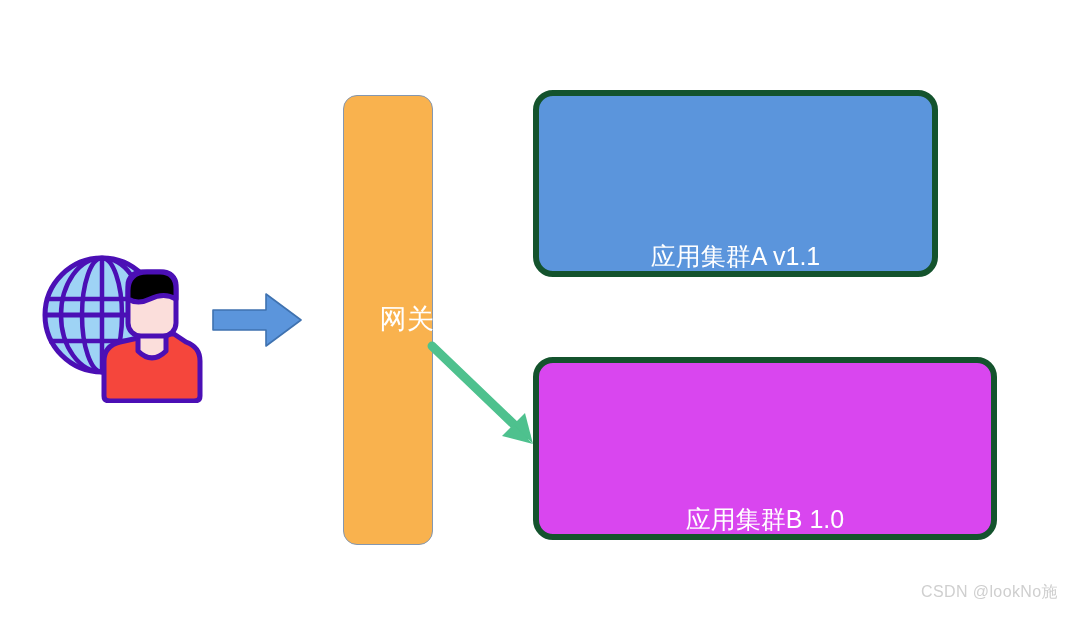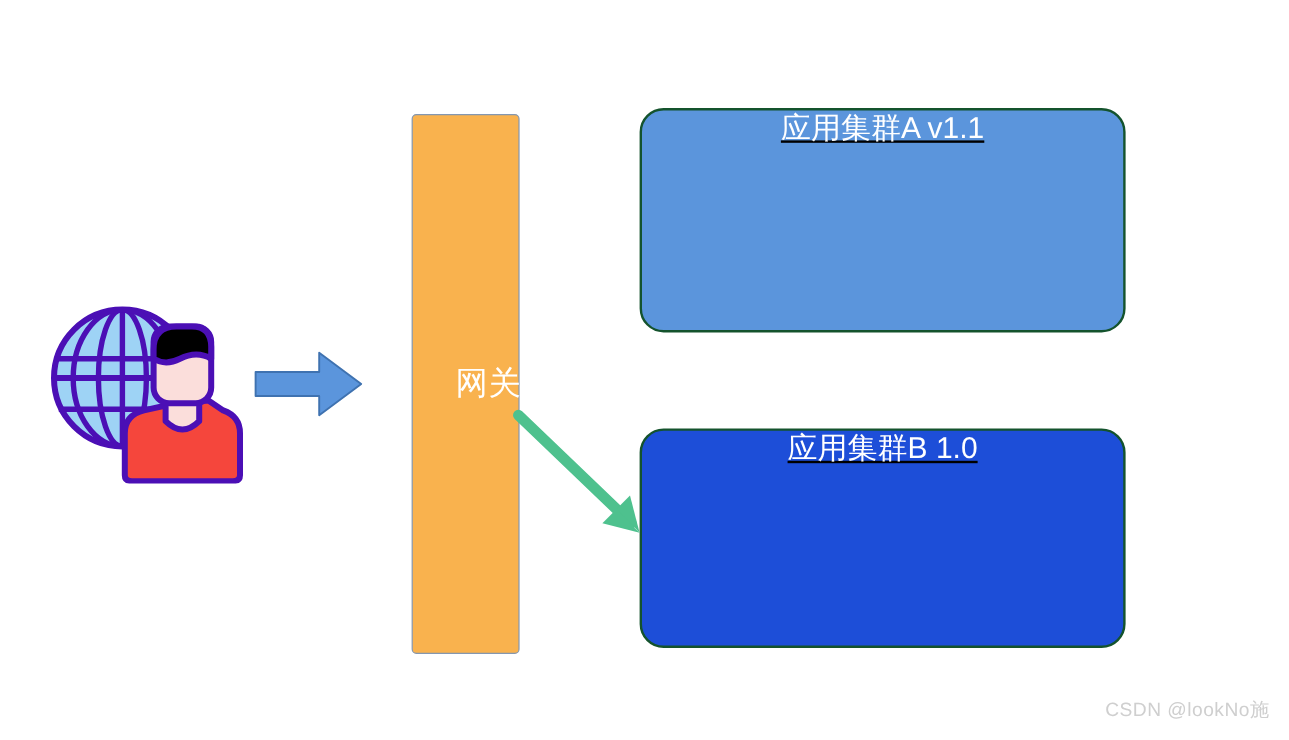--- a/index.html
+++ b/index.html
@@ -39,59 +39,58 @@
 
   
   .gateway-box {
     position: absolute;
     left: 343px;
     top: 95px;
     width: 90px;
     height: 450px;
     background: #F9B24E;
     border: 1px solid #8497B0;
-    border-radius: 4px;
+    border-radius: 14px;
     box-sizing: border-box;
     display: flex;
     align-items: center;
     justify-content: center;
     padding-left: 38px;
   }
   .gateway-label {
     color: #ffffff;
     font-size: 27px;
     line-height: 1.1;
     letter-spacing: 0.5px;
     white-space: nowrap;
   }
 
   
   .cluster-box {
     position: absolute;
     box-sizing: border-box;
-    border: 2px solid #14532d;
+    border: 6px solid #14532d;
     border-radius: 20px;
     display: flex;
-    align-items: flex-start;
+    align-items: flex-end;
     justify-content: center;
-    text-decoration: underline;
   }
   .cluster-box.blue {
     left: 533px;
     top: 90px;
     width: 405px;
     height: 187px;
     background: #5B95DC;
   }
   .cluster-box.green {
     left: 533px;
     top: 357px;
-    width: 405px;
+    width: 464px;
     height: 183px;
-    background: #1d4ed8;
+    background: #d946ef;
   }
   .cluster-label {
     color: #ffffff;
     font-size: 25px;
     line-height: 1.2;
     white-space: nowrap;
   }
 
   
   .route-arrow {

